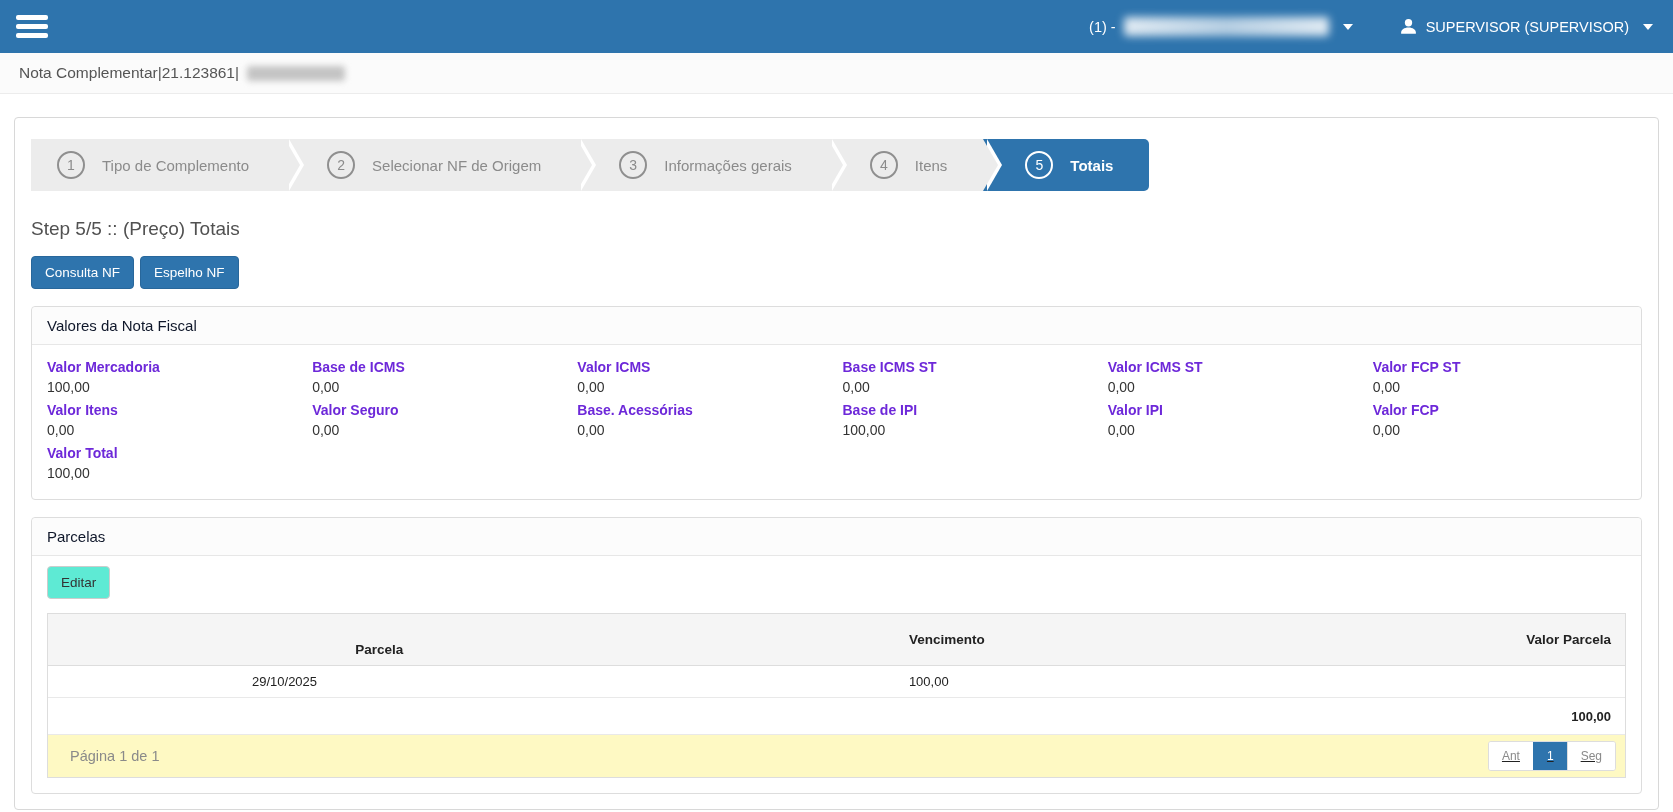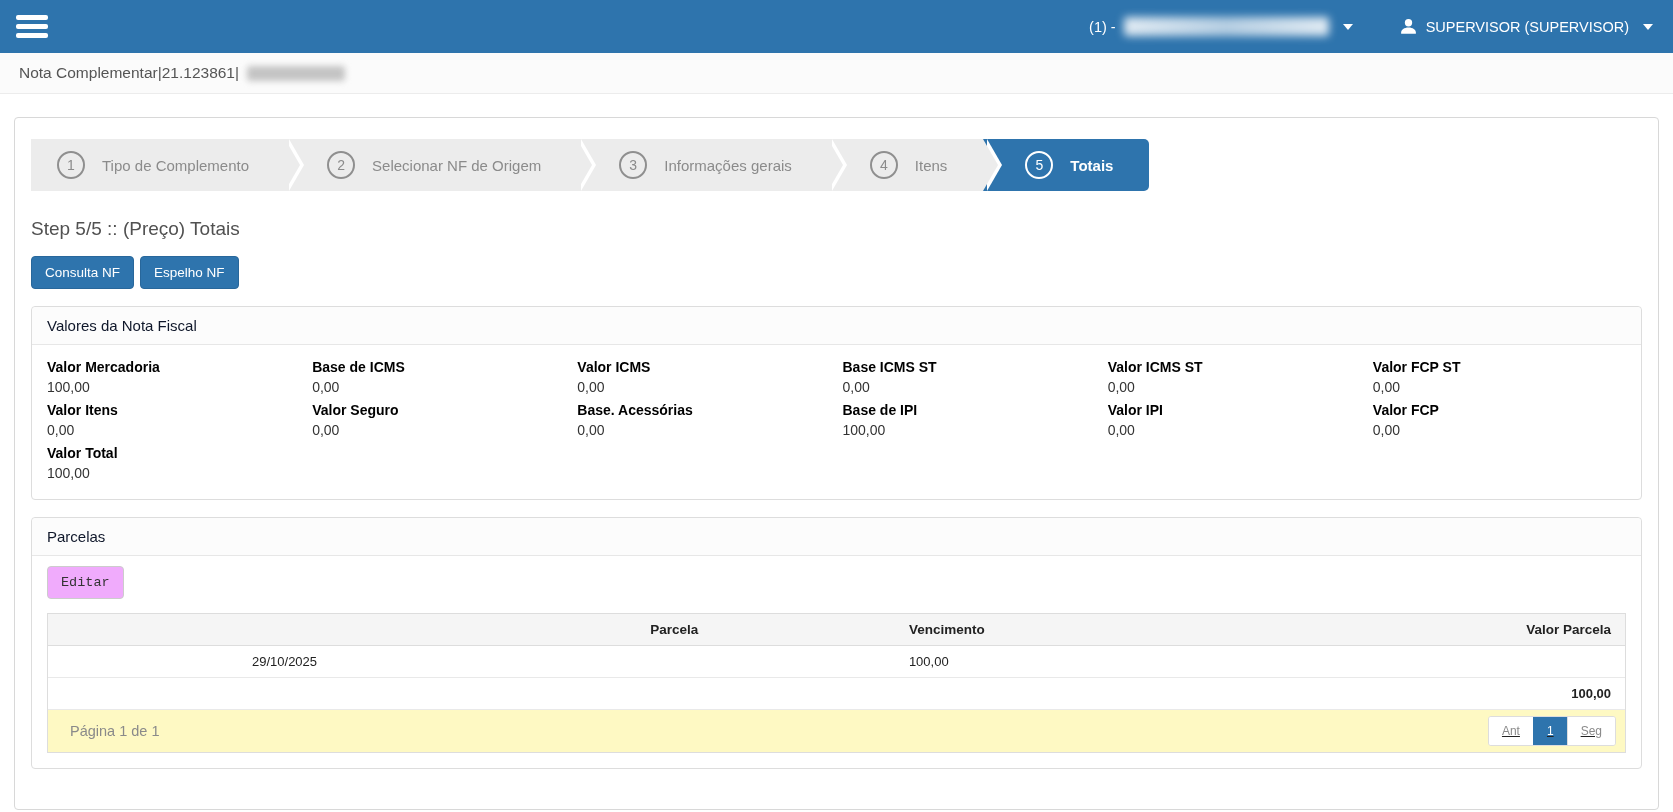--- a/index.html
+++ b/index.html
@@ -54,39 +54,39 @@
   .wstep.active { background:#2e74ad; color:#fff; border-radius:0 5px 5px 0;
                   font-weight:bold; }
   .wstep.active .num { border-color:#fff; font-weight:normal; }
 
   
   .step-heading { margin-top:27px; font-size:19px; color:#515151; font-weight:normal; }
   .toolbar { margin-top:16px; display:flex; gap:6px; }
   .btn { font-family:inherit; cursor:pointer; border-radius:4px; font-size:13.5px; }
   .btn-primary { background:#2e74ad; border:1px solid #28679b; color:#fff;
                  font-weight:normal; padding:8px 13px; }
-  .btn-default { background:#f0abfc; border:1px solid #ccc; color:#333; padding:8px 13px;font-family:Liberation Mono, monospace; }
+  .btn-default { background:#5eead4; border:1px solid #ccc; color:#333; padding:8px 13px; }
 
   
   .panel { border:1px solid #ddd; border-radius:4px; margin-top:17px; }
   .panel-header { padding:10px 15px; font-size:15px; color:#0f172a;
                   background:#fcfcfc; border-bottom:1px solid #e7e7e7;
                   border-radius:4px 4px 0 0; }
   .panel-body { padding:10px 15px 15px; }
 
   .fields-grid { display:grid; grid-template-columns:repeat(6,1fr); column-gap:12px; }
   .field { padding:2px 0 1px; }
-  .field .lbl { font-weight:bold; color:#000000; font-size:14px; line-height:20px; }
+  .field .lbl { font-weight:bold; color:#6d28d9; font-size:14px; line-height:20px; }
   .field .val { color:#333; font-size:14px; line-height:20px; }
 
   
   .editar-row { margin-bottom:14px; }
   .tbl { border:1px solid #ddd; font-size:13px; color:#222; }
   .trow { display:flex; align-items:center; }
-  .c-parcela { flex:0 0 42%; padding:8px 12px; text-align:right; }
+  .c-parcela { flex:0 0 42%; padding:8px 12px; text-align:center;margin-top:20px; }
   .c-venc    { flex:0 0 30%; padding:8px 12px; text-align:center; }
   .c-valor   { flex:0 0 28%; padding:8px 14px; text-align:right; }
   .tbl-head { background:#f5f5f5; border-bottom:1px solid #ddd; font-weight:bold;
               font-size:13.5px; }
   .tbl-row  { border-bottom:1px solid #e9e9e9; background:#fff; }
   .tbl-total{ border-bottom:1px solid #e9e9e9; background:#fff; font-weight:bold; }
   .tbl-foot { background:#fef9c3; display:flex; align-items:center;
               justify-content:space-between; padding:6px 9px 6px 22px; height:42px; }
   .page-info { color:#8a8a8a; font-size:14.5px; }
   .pager { display:flex; border:1px solid #ddd; border-radius:3px; overflow:hidden;

